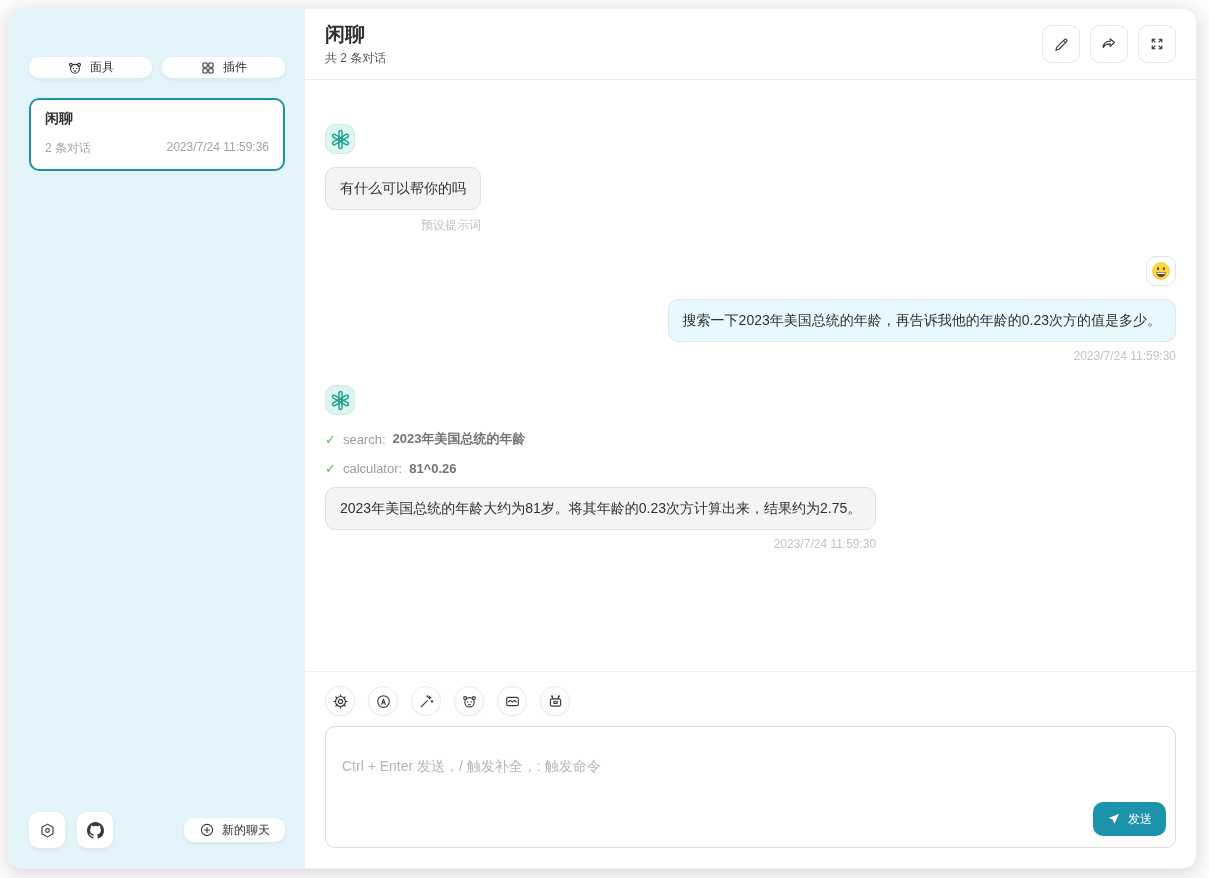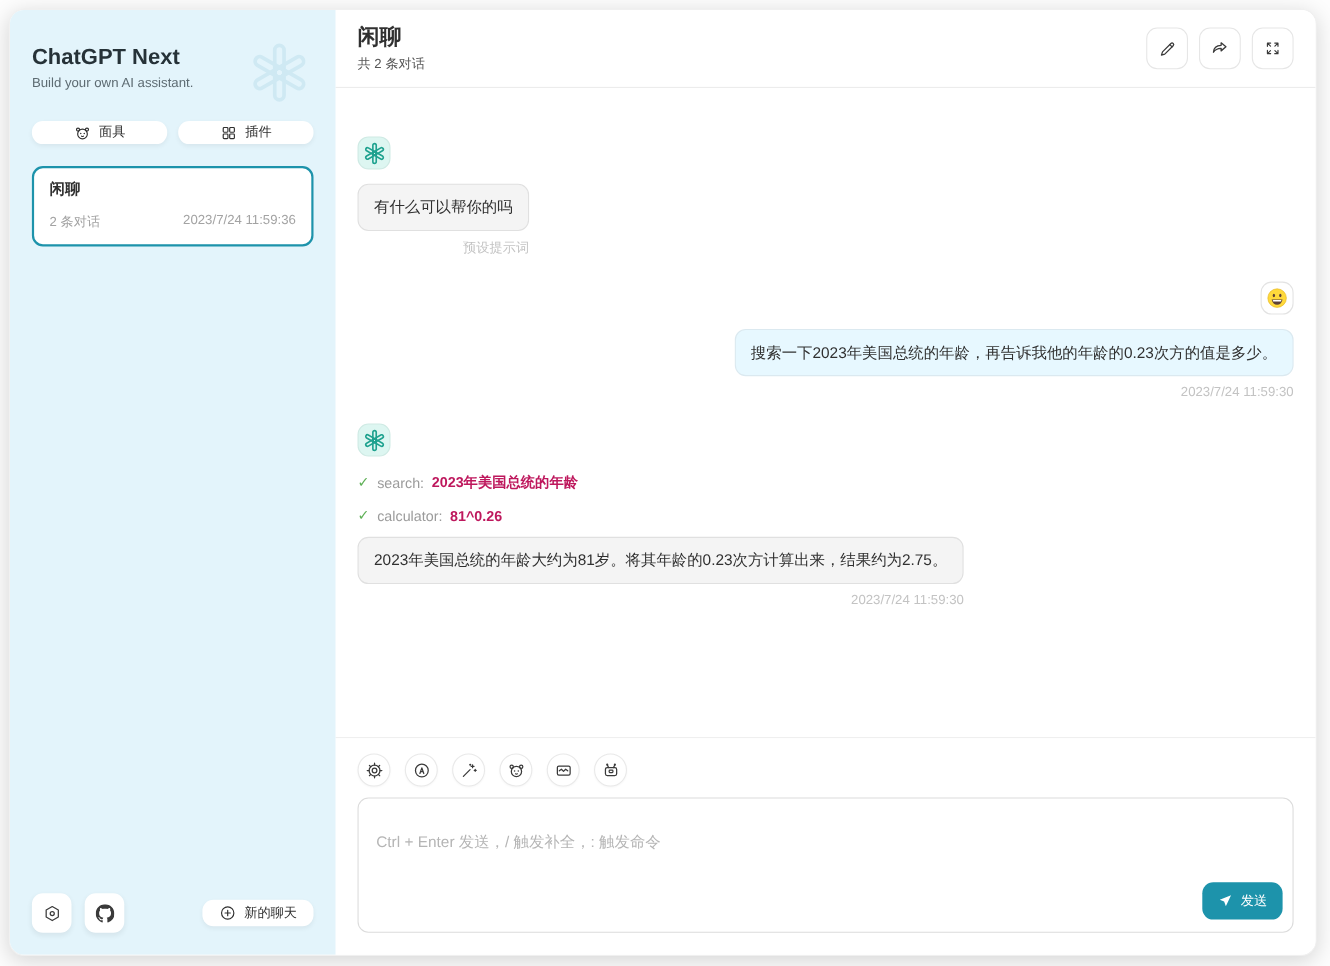--- a/index.html
+++ b/index.html
@@ -58,21 +58,21 @@
   .msg-content { max-width:100%; display:flex; flex-direction:column; }
   .msg.user .msg-content { align-items:flex-end; }
   .bubble { border:1px solid #e0e0e0; background:var(--bot-bubble,#f4f4f4); border-radius:10px;
     padding:10px 14px; font-size:14px; line-height:1.5; width:fit-content; }
   .user .bubble { background:var(--user-bubble,#e7f8ff); border-color:#dbe9f0; }
   .msg-caption, .msg-time { font-size:12px; color:#c3c3c3; text-align:right; margin-top:7px;
     width:100%; }
   .tool-line { font-size:13px; color:#9b9b9b; margin:2px 0 11px; display:flex; gap:7px;
     align-items:center; }
   .tool-check { color:var(--check-green,#60b158); font-size:13px; font-weight:700; }
-  .tool-value { font-weight:700; color:#be185d; }
+  .tool-value { font-weight:700; color:#737373; }
 
   .chat-foot { border-top:1px solid #efefef; padding:8px 20px 20px; }
   .toolbar { display:flex; gap:13px; margin:6px 0 10px; }
   .tb-btn { min-width:30px; height:30px; padding:0; border-radius:15px; background:#fff;
     border:1px solid #e9e9e9; box-shadow:0 1px 2px rgba(0,0,0,.04); display:flex;
     align-items:center; justify-content:center; cursor:pointer; color:#3a3a3a; }
   .composer { position:relative; border:1px solid #dcdcdc; border-radius:10px; min-height:85px;
     background:#fff; padding:29px 14px; }
   .composer textarea { width:calc(100% - 80px); height:58px; border:none; outline:none;
     resize:none; font-size:14px; font-family:inherit; color:#303030; background:transparent; }
@@ -84,36 +84,20 @@
   svg { display:block; }
   .ic svg { stroke:currentColor; fill:none; stroke-width:1.6; stroke-linecap:round;
     stroke-linejoin:round; }
 </style>
 </head>
 <body>
 
 <div class="window">
 
   <aside class="sidebar">
-    <div class="sb-head">
-      <div class="sb-title">ChatGPT Next</div>
-      <div class="sb-sub">Build your own AI assistant.</div>
-      <span class="sb-logo">
-        <svg width="58" height="58" viewBox="0 0 24 24" fill="none" stroke="currentColor" stroke-width="1.4">
-          <g>
-              <rect x="10.25" y="1.75" width="3.5" height="12" rx="1.75"></rect>
-          <rect x="10.25" y="1.75" width="3.5" height="12" rx="1.75" transform="rotate(60 12 12)"></rect>
-          <rect x="10.25" y="1.75" width="3.5" height="12" rx="1.75" transform="rotate(120 12 12)"></rect>
-          <rect x="10.25" y="1.75" width="3.5" height="12" rx="1.75" transform="rotate(180 12 12)"></rect>
-          <rect x="10.25" y="1.75" width="3.5" height="12" rx="1.75" transform="rotate(240 12 12)"></rect>
-          <rect x="10.25" y="1.75" width="3.5" height="12" rx="1.75" transform="rotate(300 12 12)"></rect>
-            </g>
-        </svg>
-      </span>
-    </div>
 
     <div class="sb-actions">
       <button class="sb-btn">
         <span class="ic">
           <svg width="16" height="16" viewBox="0 0 24 24">
               <circle cx="12" cy="13.2" r="6.6"></circle>
             <circle cx="5.9" cy="7.2" r="2.1"></circle>
               <circle cx="18.1" cy="7.2" r="2.1"></circle>
             <circle cx="9.6" cy="12.6" r="1" fill="currentColor" stroke="none"></circle>
             <circle cx="14.4" cy="12.6" r="1" fill="currentColor" stroke="none"></circle>

